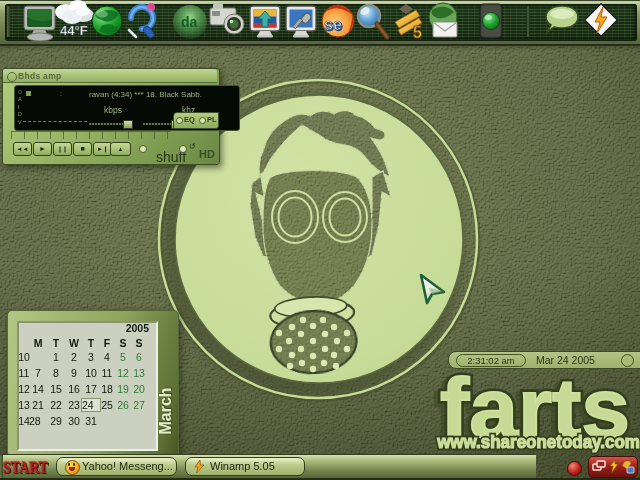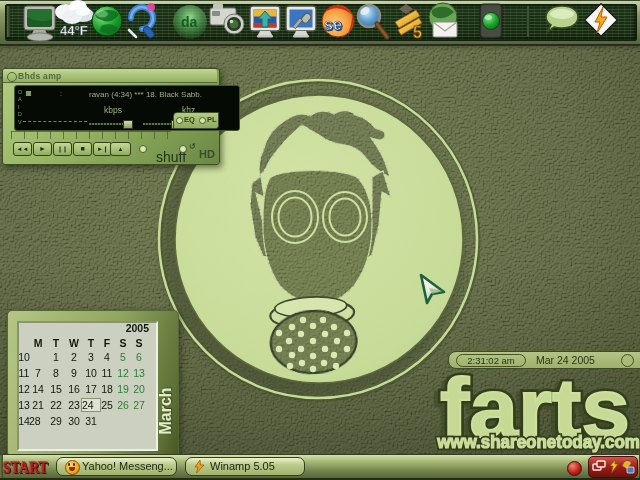--- a/index.html
+++ b/index.html
@@ -433,21 +433,21 @@
         <linearGradient id="curg" x1="0" y1="0" x2="0.6" y2="1">
     <stop offset="0" stop-color="#ffffff"></stop>
           <stop offset="0.55" stop-color="#e6eedd"></stop>
           <stop offset="1" stop-color="#b8c9a8"></stop>
   </linearGradient>
       </defs>
   <path d="M 4,4 L 27,21 L 15,23 L 10,32 Z" fill="url(#curg)" stroke="#20603a" stroke-width="2.6" stroke-linejoin="round"></path>
   <path d="M 26,20 L 15,23 L 12,17 Z" fill="#9cb48c" opacity="0.75"></path>
 </svg>
 
-<div class="abs" id="taskbar" style="left:0;top:454px;width:639px;height:26px;
+<div class="abs" id="taskbar" style="left:0;top:454px;width:536px;height:26px;
   background:linear-gradient(#d6e0ac,#a8b878 25%,#748550 60%,#5a6a3c 85%,#495730);
   border-top:1px solid #333f22;">
   <div class="abs" style="left:0;top:23px;width:640px;height:3px;background:#222c14;"></div>
   <div class="abs" style="left:0;top:0;width:3px;height:23px;background:linear-gradient(90deg,#6a7a46,#3a4826);"></div>
   <div class="abs" style="left:3px;top:4px;font-size:14px;font-weight:bold;letter-spacing:0px;color:#a32420;
     text-shadow:1px 1px 0 #38100a, -1px -1px 0 #c04c3c, 0 0 2px #50140c;font-family:'Liberation Serif',serif;transform:scaleY(1.15);transform-origin:0 0;">START</div>
   <div class="abs" style="left:56px;top:2px;width:119px;height:17px;border-radius:7px;border:1px solid #323e1e;
     background:linear-gradient(#ecf2cc,#bcca8c 40%,#a0b270);">
     <div class="abs" style="left:8px;top:2px;width:13px;height:13px;border-radius:50%;background:radial-gradient(circle at 35% 30%,#ffd860,#f8a820 60%,#c86808);border:0.5px solid #8a4c06;"></div>
     <div class="abs" style="left:11px;top:5px;width:2.4px;height:3px;border-radius:50%;background:#4c2c04"></div>

